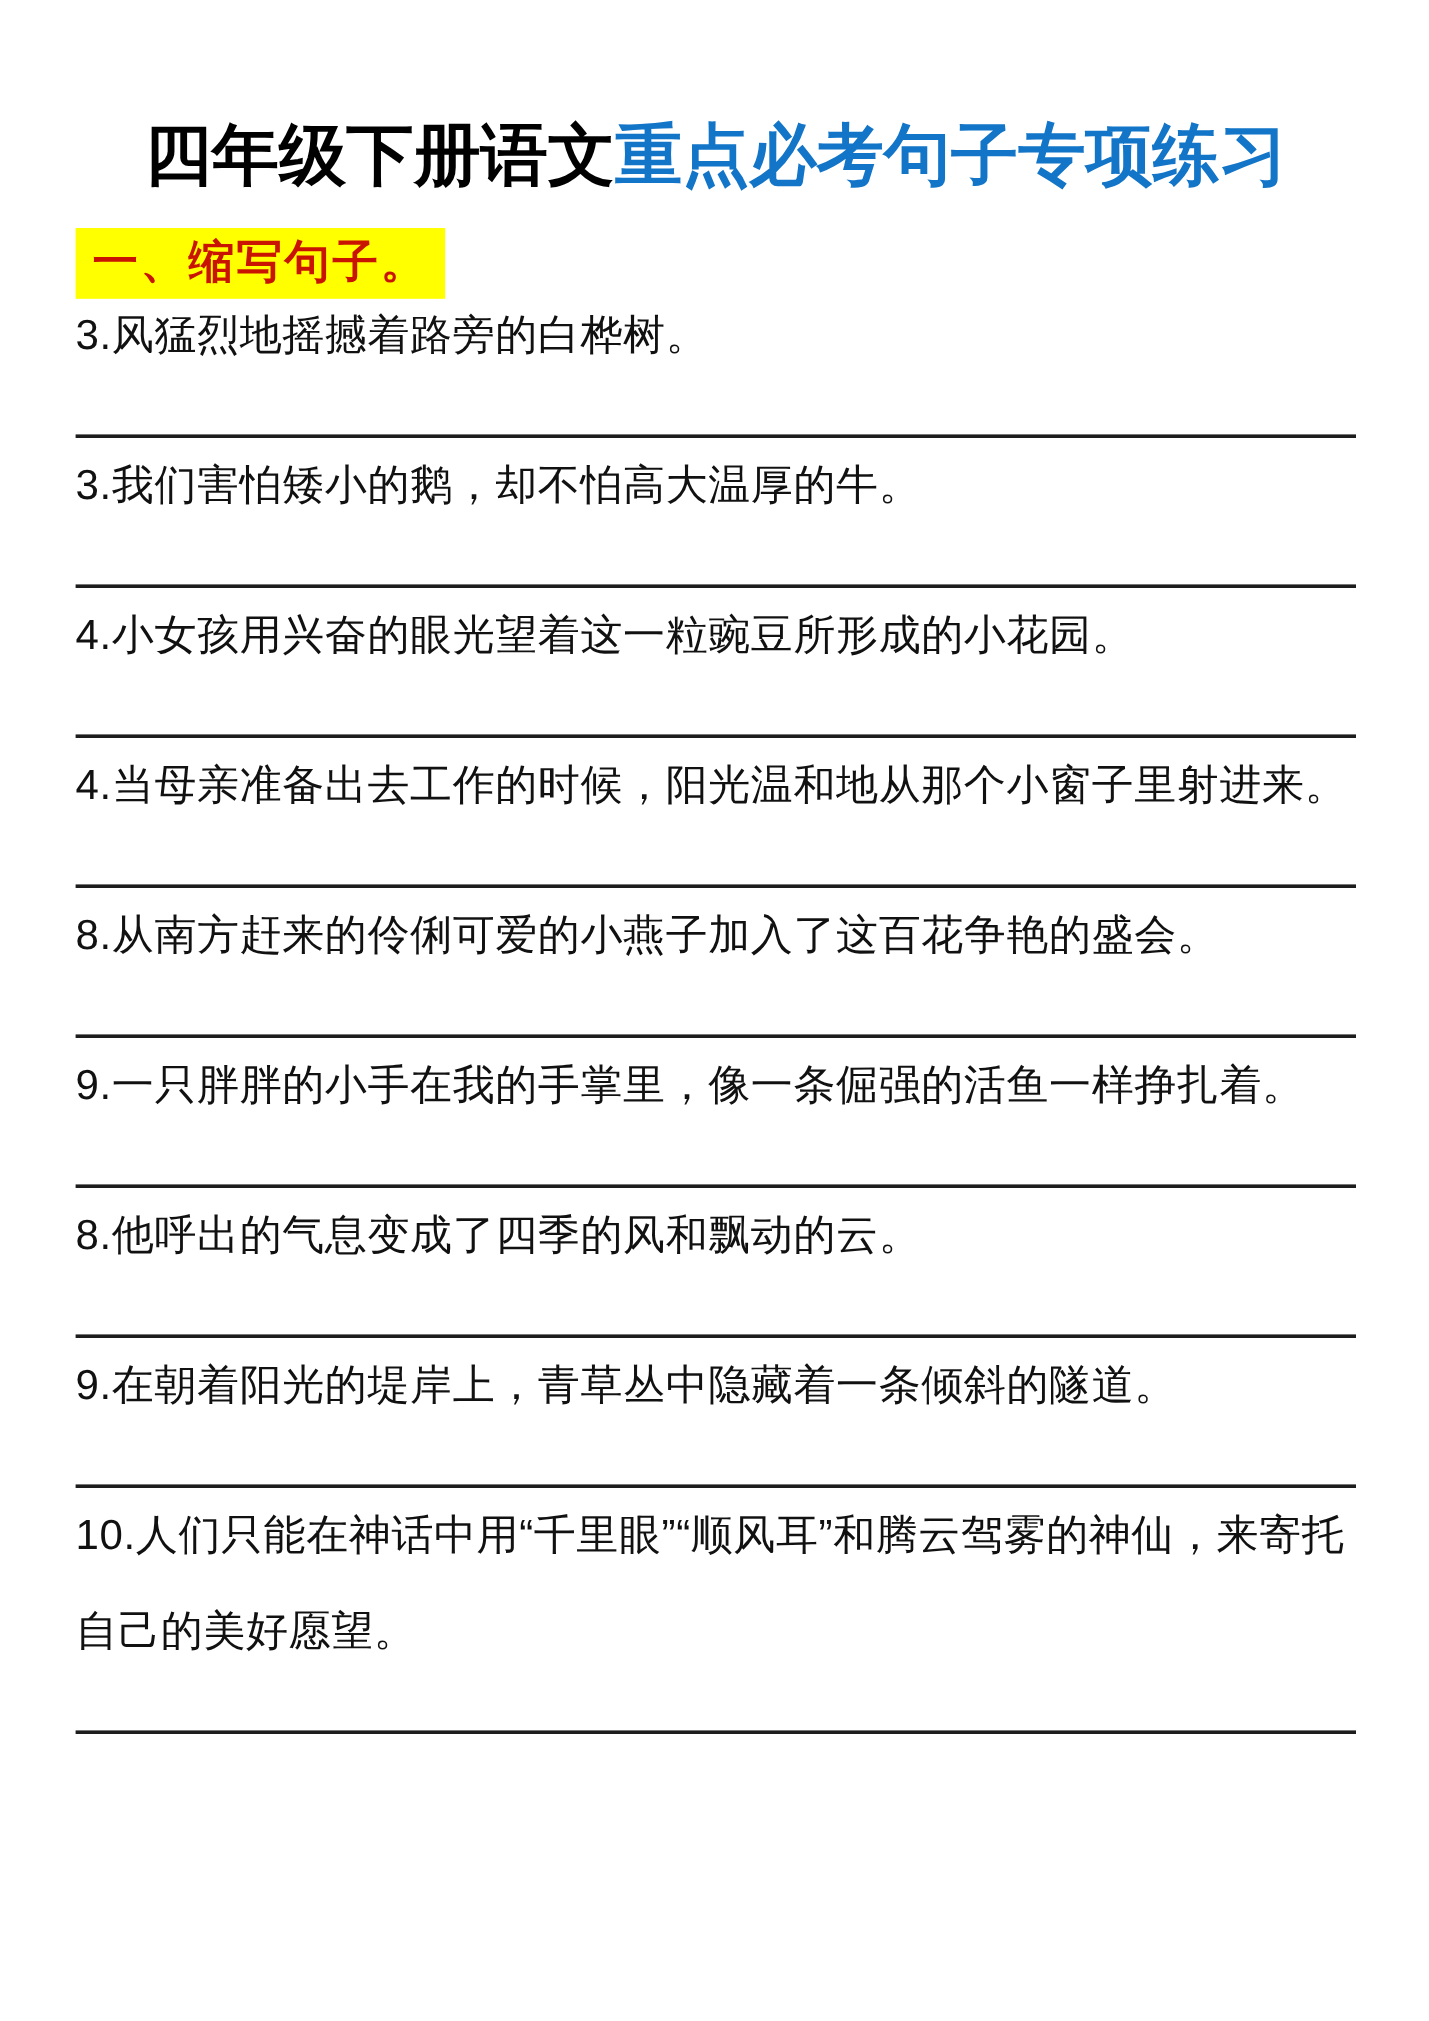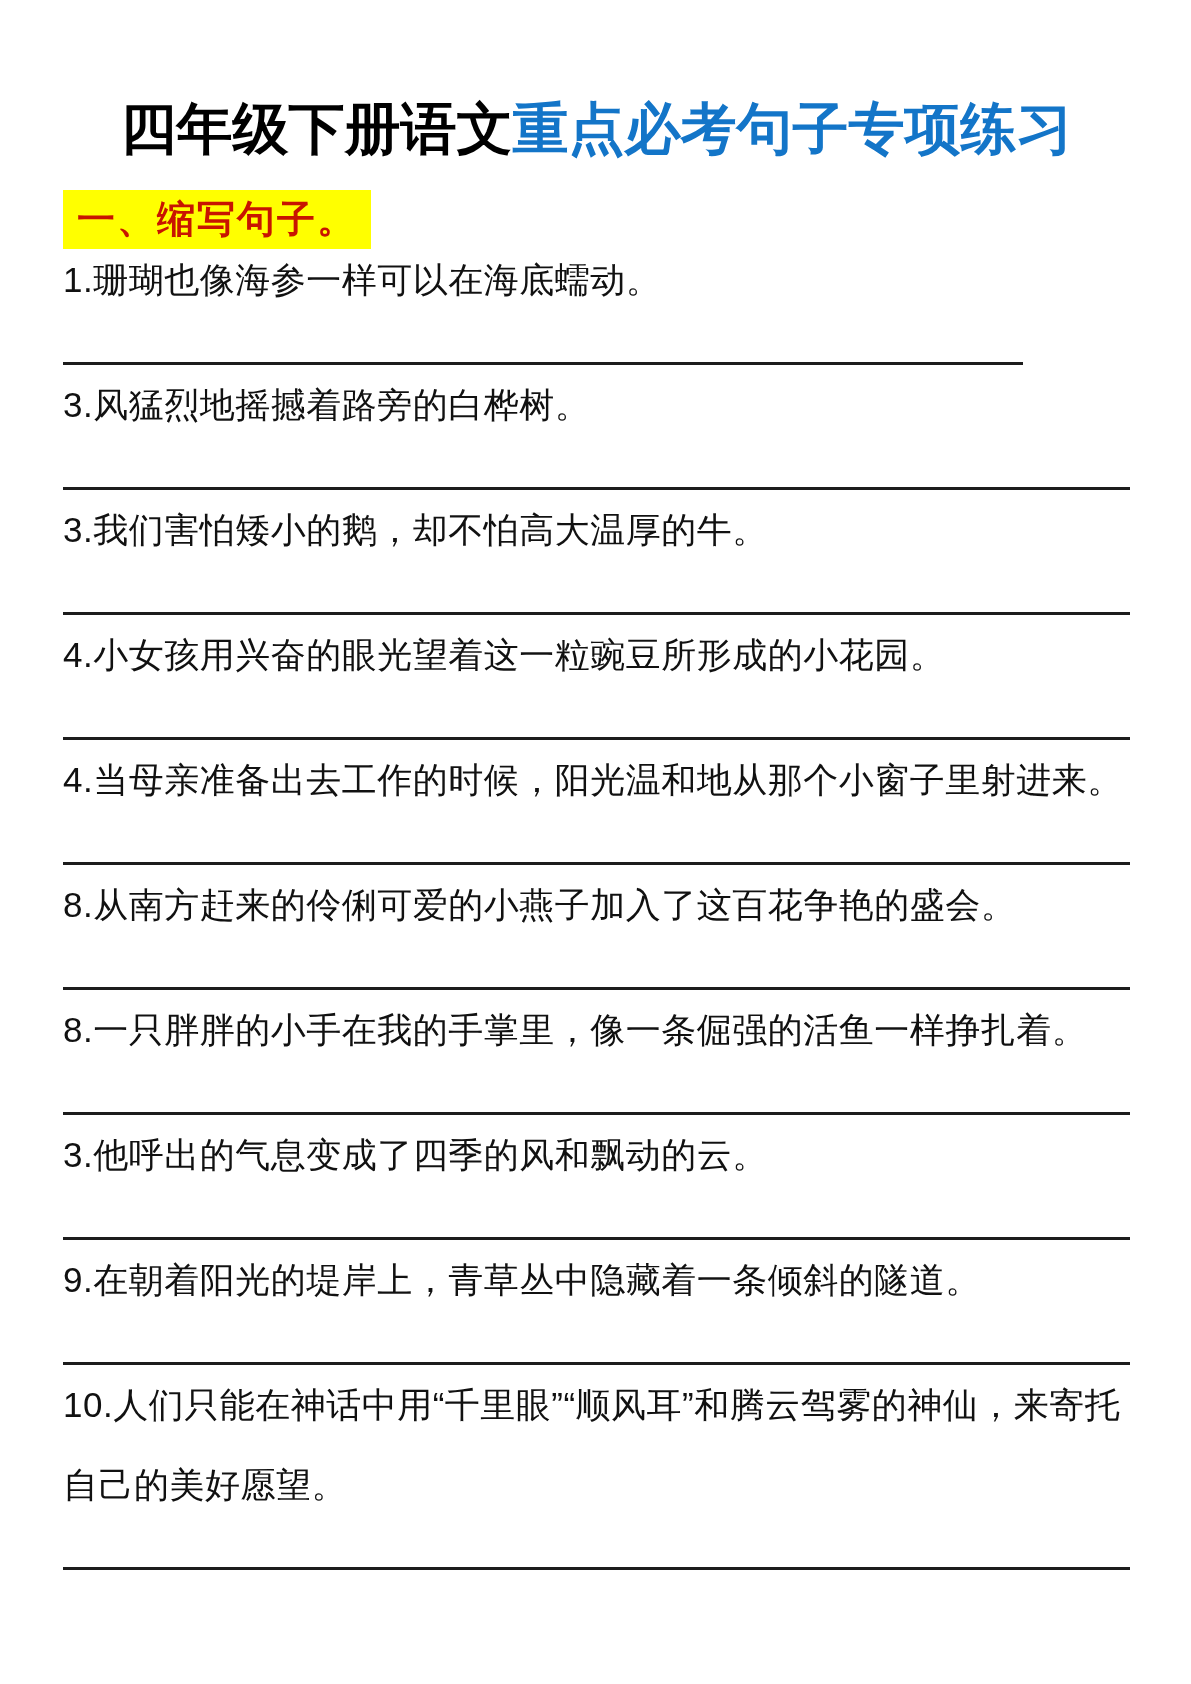--- a/index.html
+++ b/index.html
@@ -76,24 +76,20 @@
 <div class="page">
 
   <h1 class="title"><span class="t-black">四年级下册语文</span><span class="t-blue">重点必考句子专项练习</span></h1>
 
   <div class="section-row">
     <span class="section-header">一、缩写句子。</span>
   </div>
 
   <div class="qa-list">
 
-    <div class="qa-block">
-      <p class="sentence">1.珊瑚也像海参一样可以在海底蠕动。</p>
-      <div class="answer-line short"></div>
-    </div>
 
     <div class="qa-block">
       <p class="sentence">3.风猛烈地摇撼着路旁的白桦树。</p>
       <div class="answer-line"></div>
     </div>
 
     <div class="qa-block">
       <p class="sentence">3.我们害怕矮小的鹅，却不怕高大温厚的牛。</p>
       <div class="answer-line"></div>
     </div>
@@ -107,26 +103,26 @@
       <p class="sentence">4.当母亲准备出去工作的时候，阳光温和地从那个小窗子里射进来。</p>
       <div class="answer-line"></div>
     </div>
 
     <div class="qa-block">
       <p class="sentence">8.从南方赶来的伶俐可爱的小燕子加入了这百花争艳的盛会。</p>
       <div class="answer-line"></div>
     </div>
 
     <div class="qa-block">
-      <p class="sentence">8.一只胖胖的小手在我的手掌里，像一条倔强的活鱼一样挣扎着。</p>
+      <p class="sentence">9.一只胖胖的小手在我的手掌里，像一条倔强的活鱼一样挣扎着。</p>
       <div class="answer-line"></div>
     </div>
 
     <div class="qa-block">
-      <p class="sentence">3.他呼出的气息变成了四季的风和飘动的云。</p>
+      <p class="sentence">8.他呼出的气息变成了四季的风和飘动的云。</p>
       <div class="answer-line"></div>
     </div>
 
     <div class="qa-block">
       <p class="sentence">9.在朝着阳光的堤岸上，青草丛中隐藏着一条倾斜的隧道。</p>
       <div class="answer-line"></div>
     </div>
 
     <div class="qa-block">
       <p class="sentence">10.人们只能在神话中用“千里眼”“顺风耳”和腾云驾雾的神仙，来寄托自己的美好愿望。</p>

